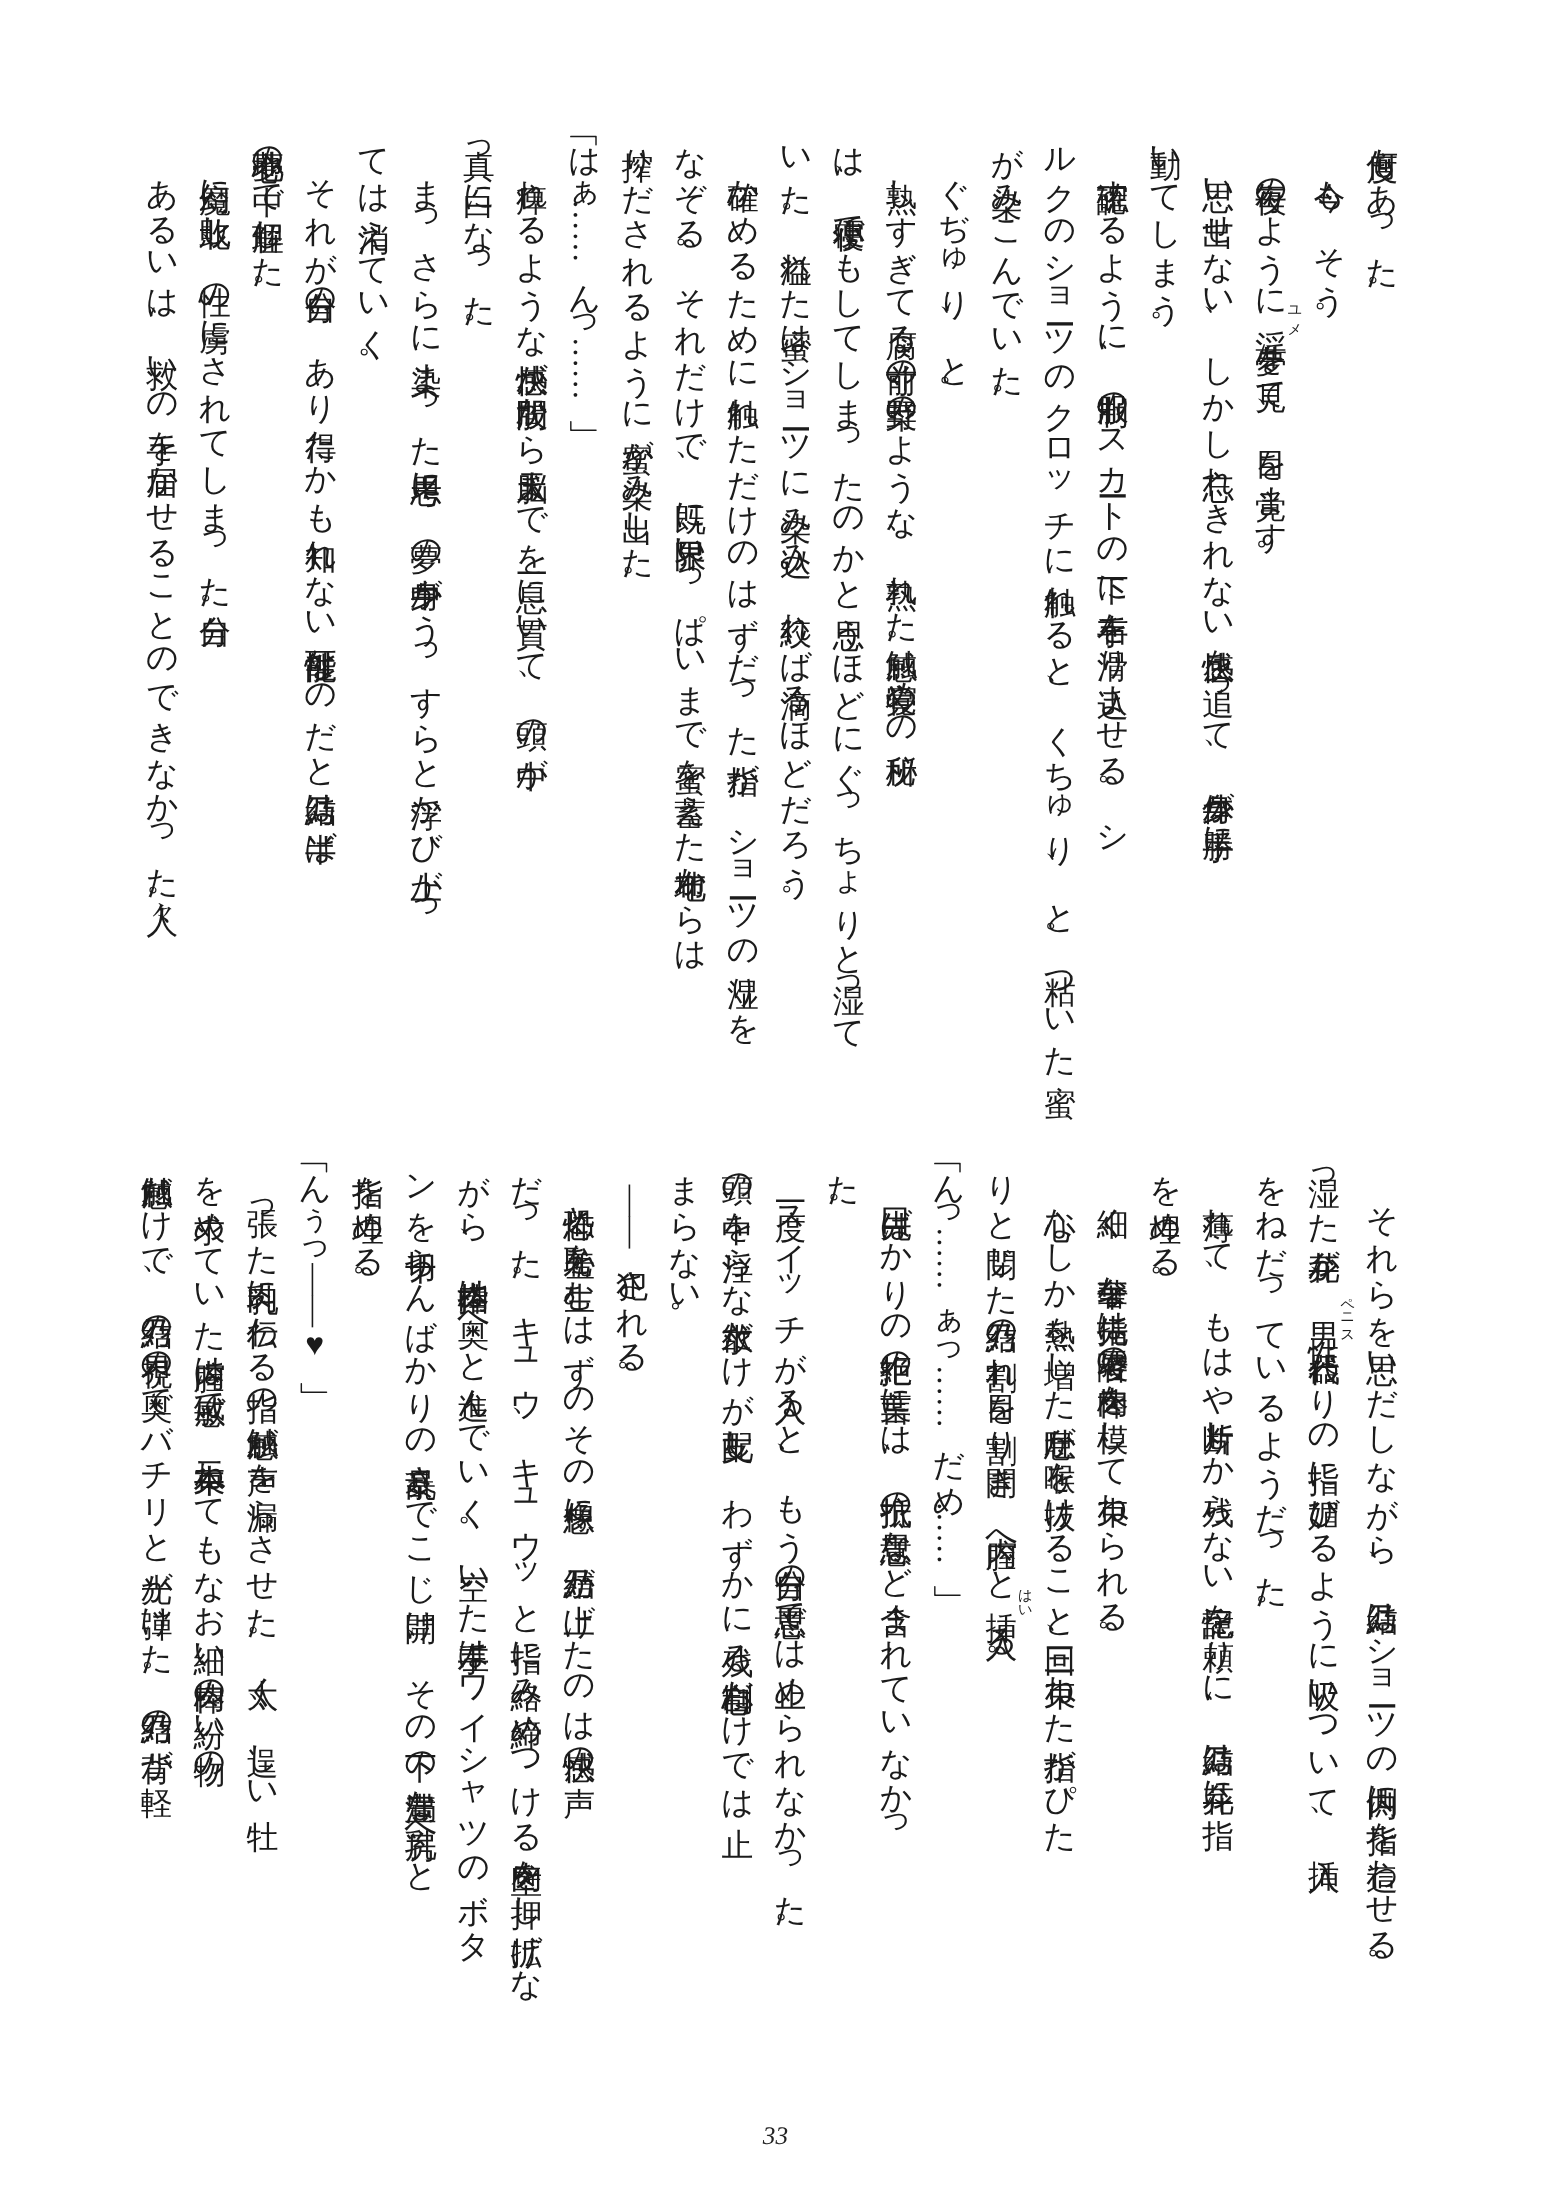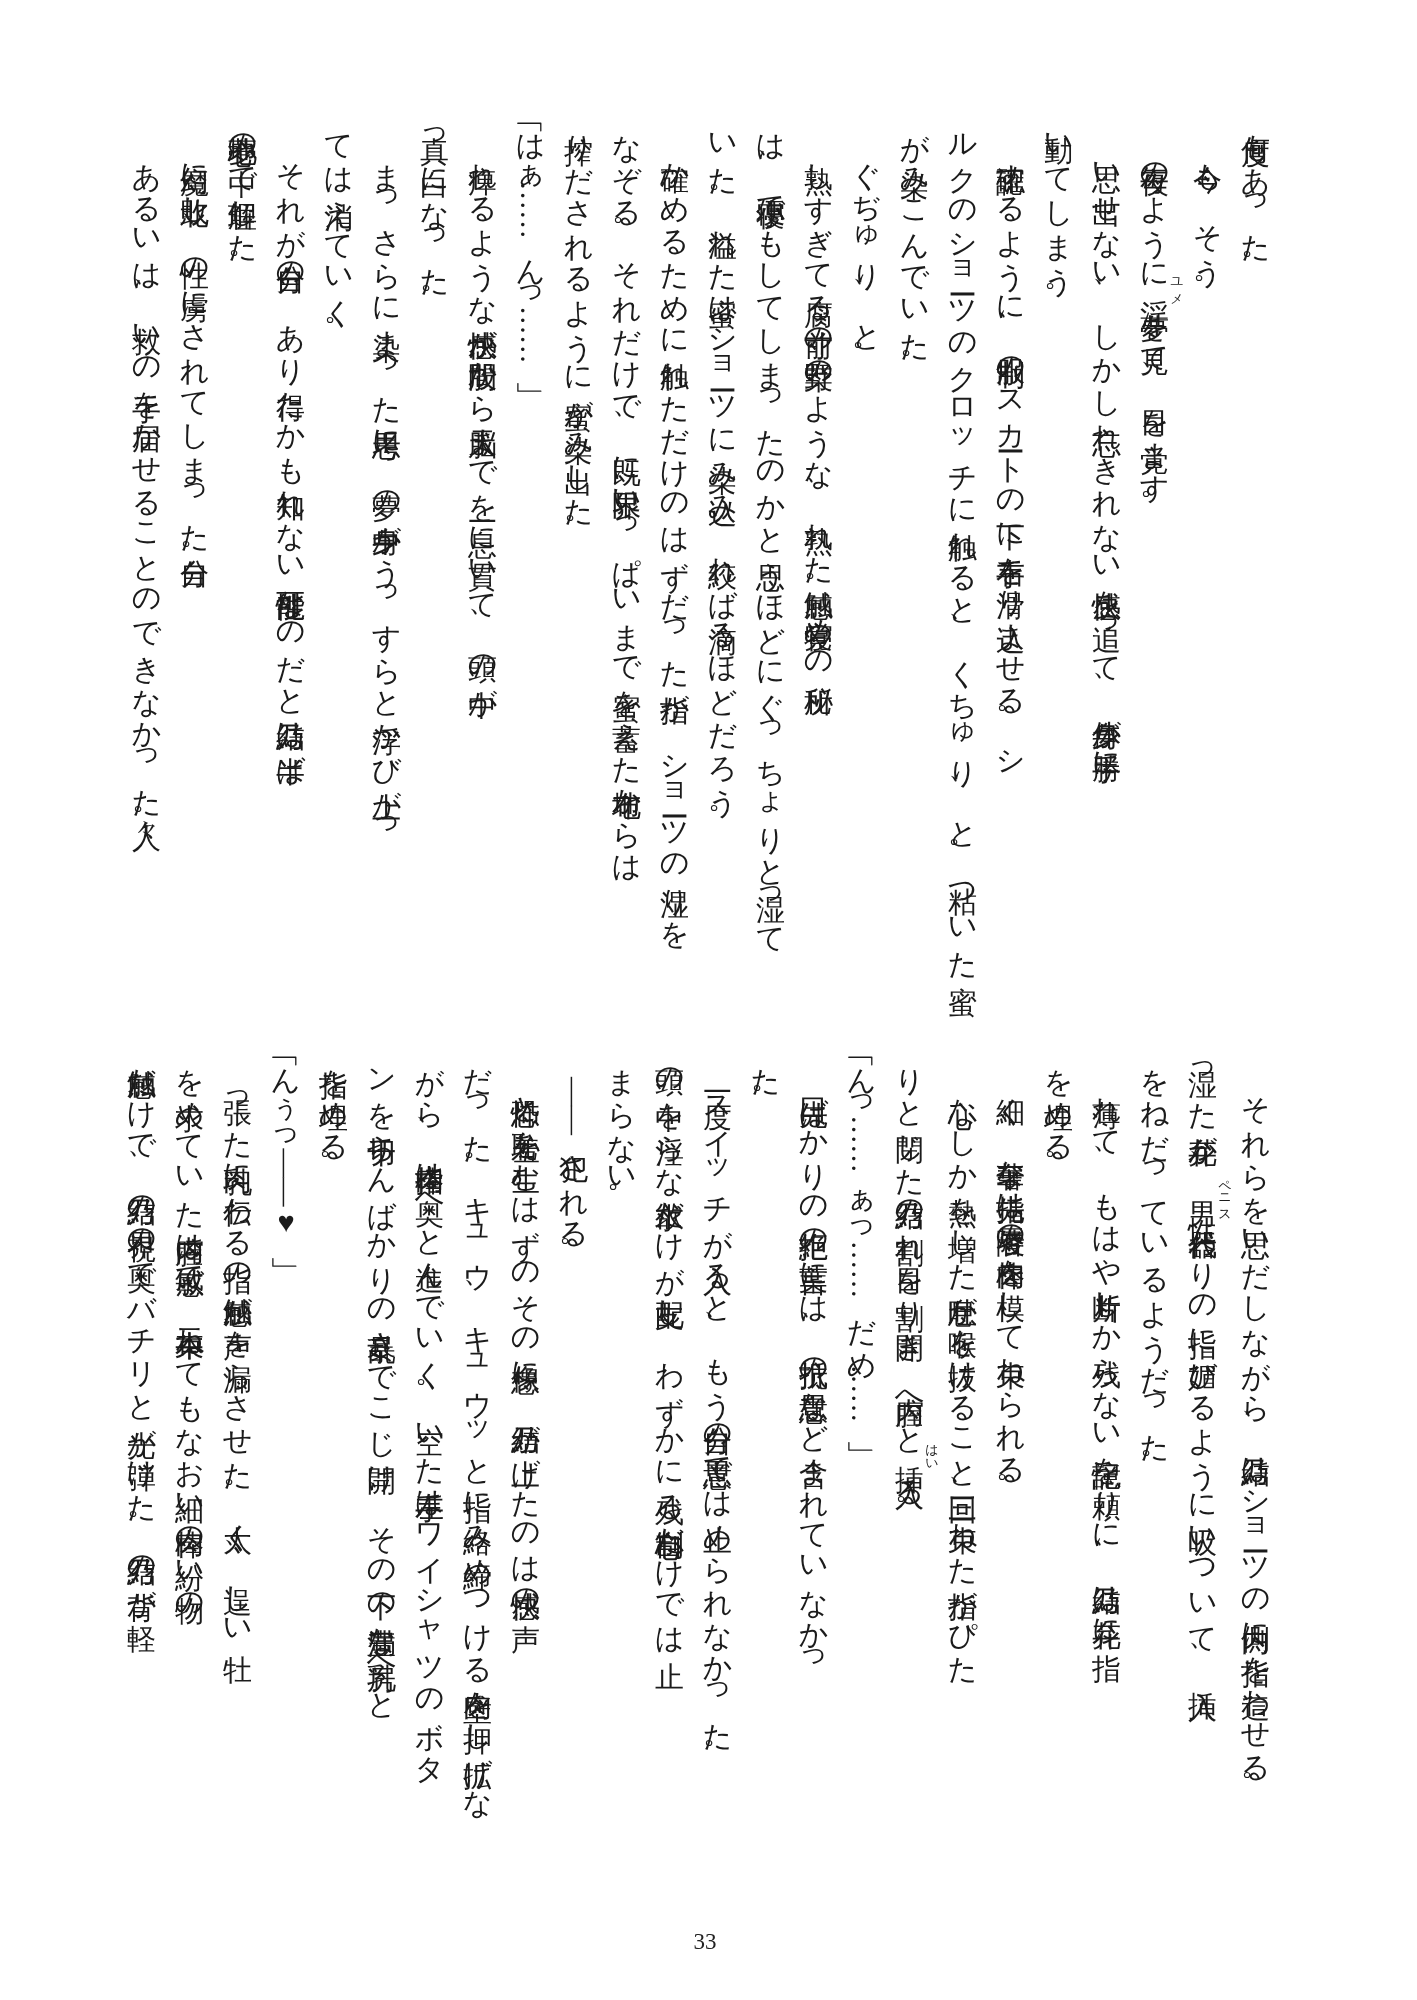--- a/index.html
+++ b/index.html
@@ -51,20 +51,21 @@
     letter-spacing: 0;
   }
   .page-number {
     position: absolute;
     top: 1929px;
     left: 660px;
     width: 90px;
     text-align: center;
     font-size: 23px;
     color: #222222;
+    font-style: italic;
   }
 </style>
 </head>
 <body>
 
 <main class="page">
   <section class="band band-upper" id="band-upper">
       <p class="col">何度もあった。</p>
       <p class="col">　今も、そう。</p>
       <p class="col">　毎夜のように<ruby>淫夢<rt>ユメ</rt></ruby>を見て、目を覚ます。</p>

